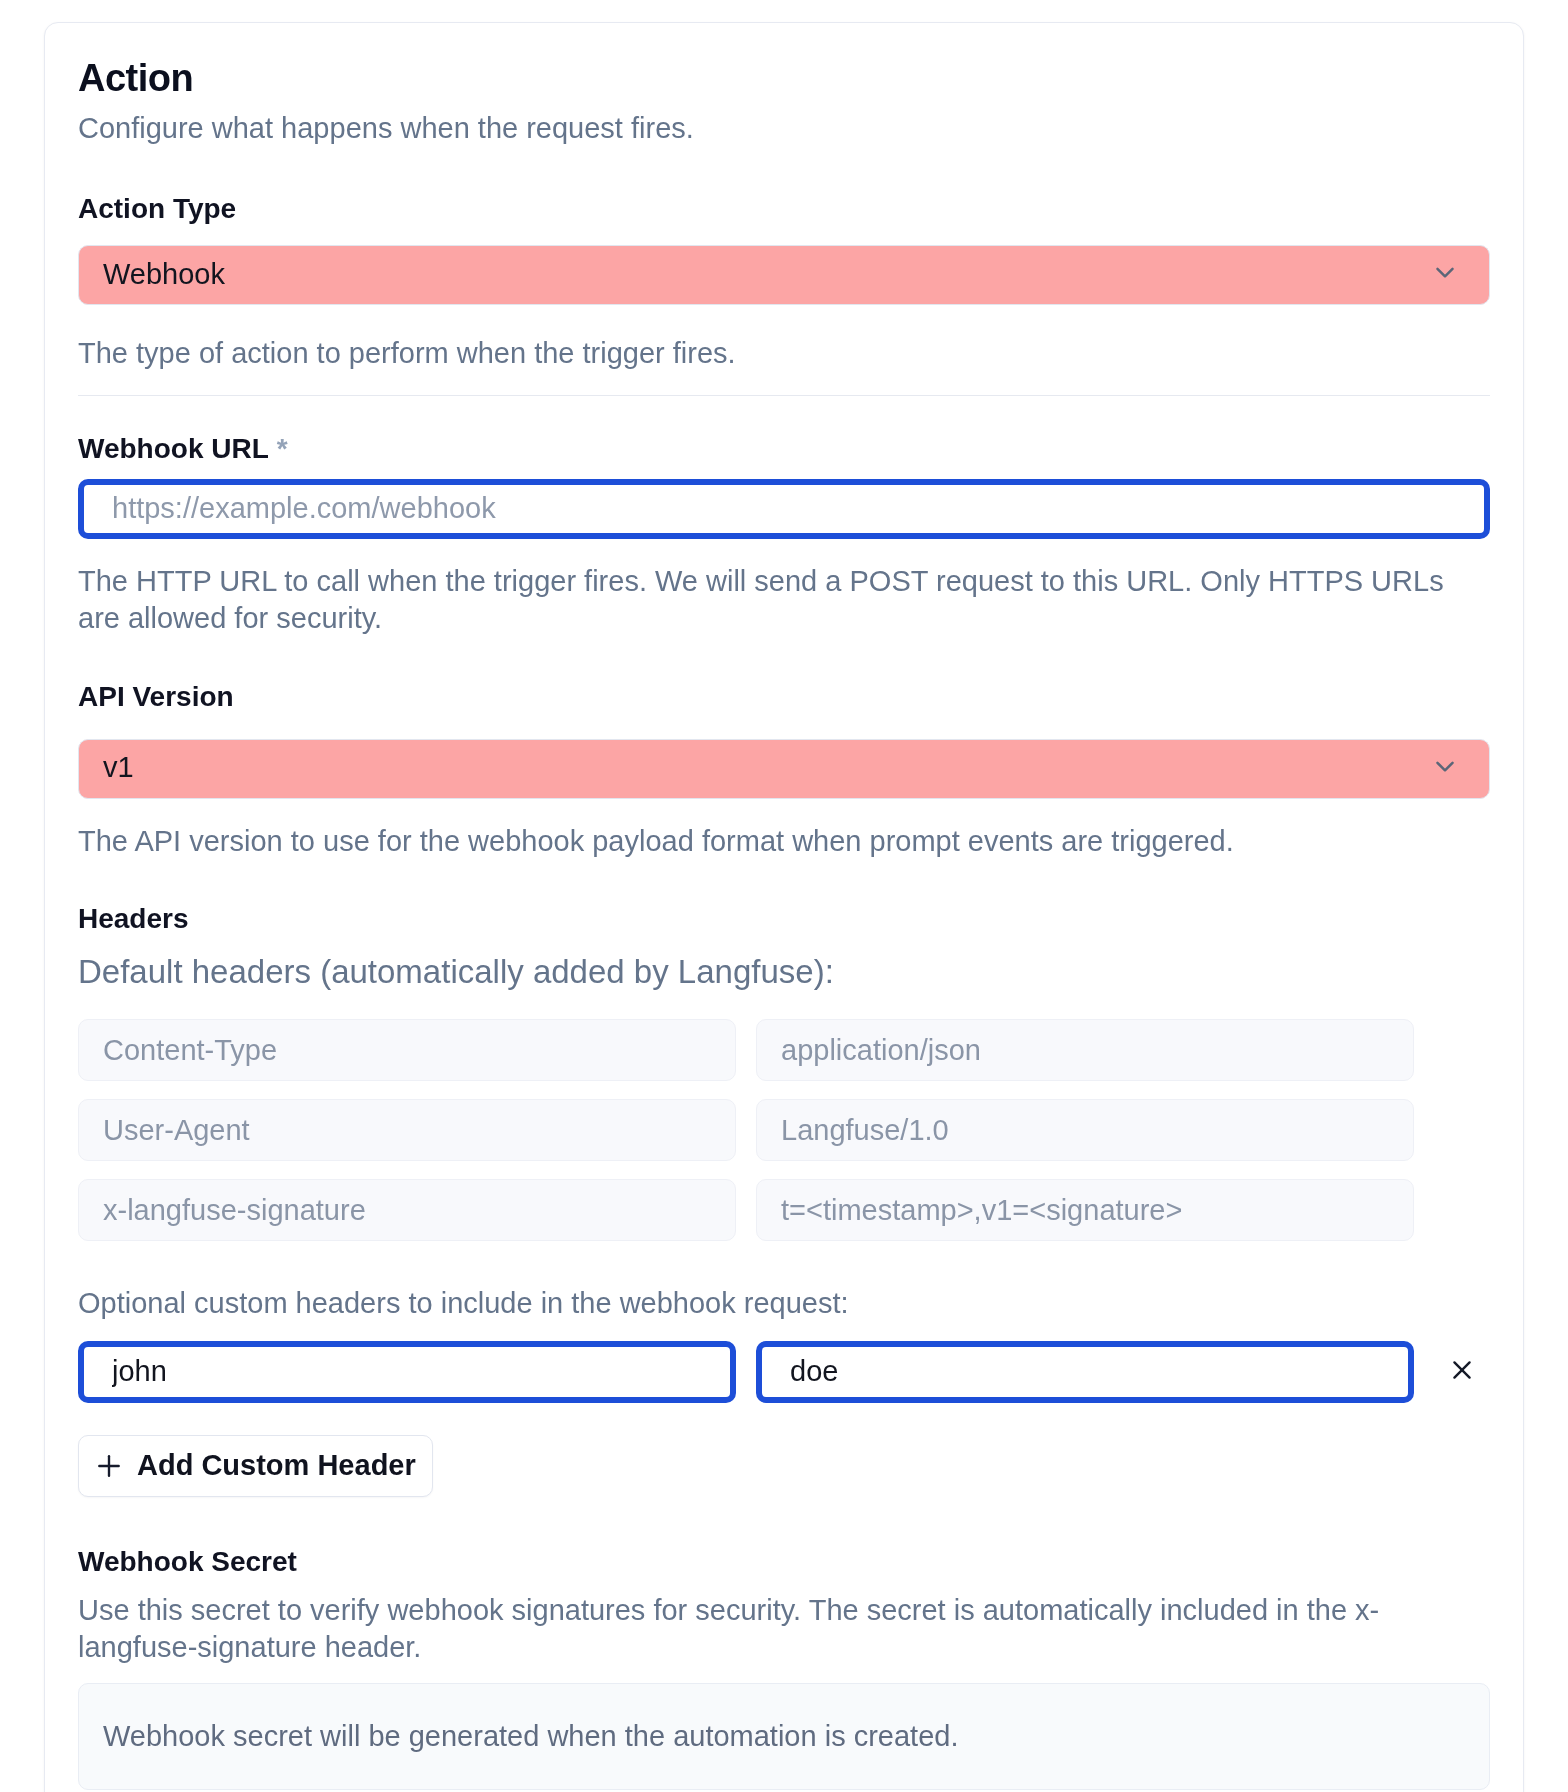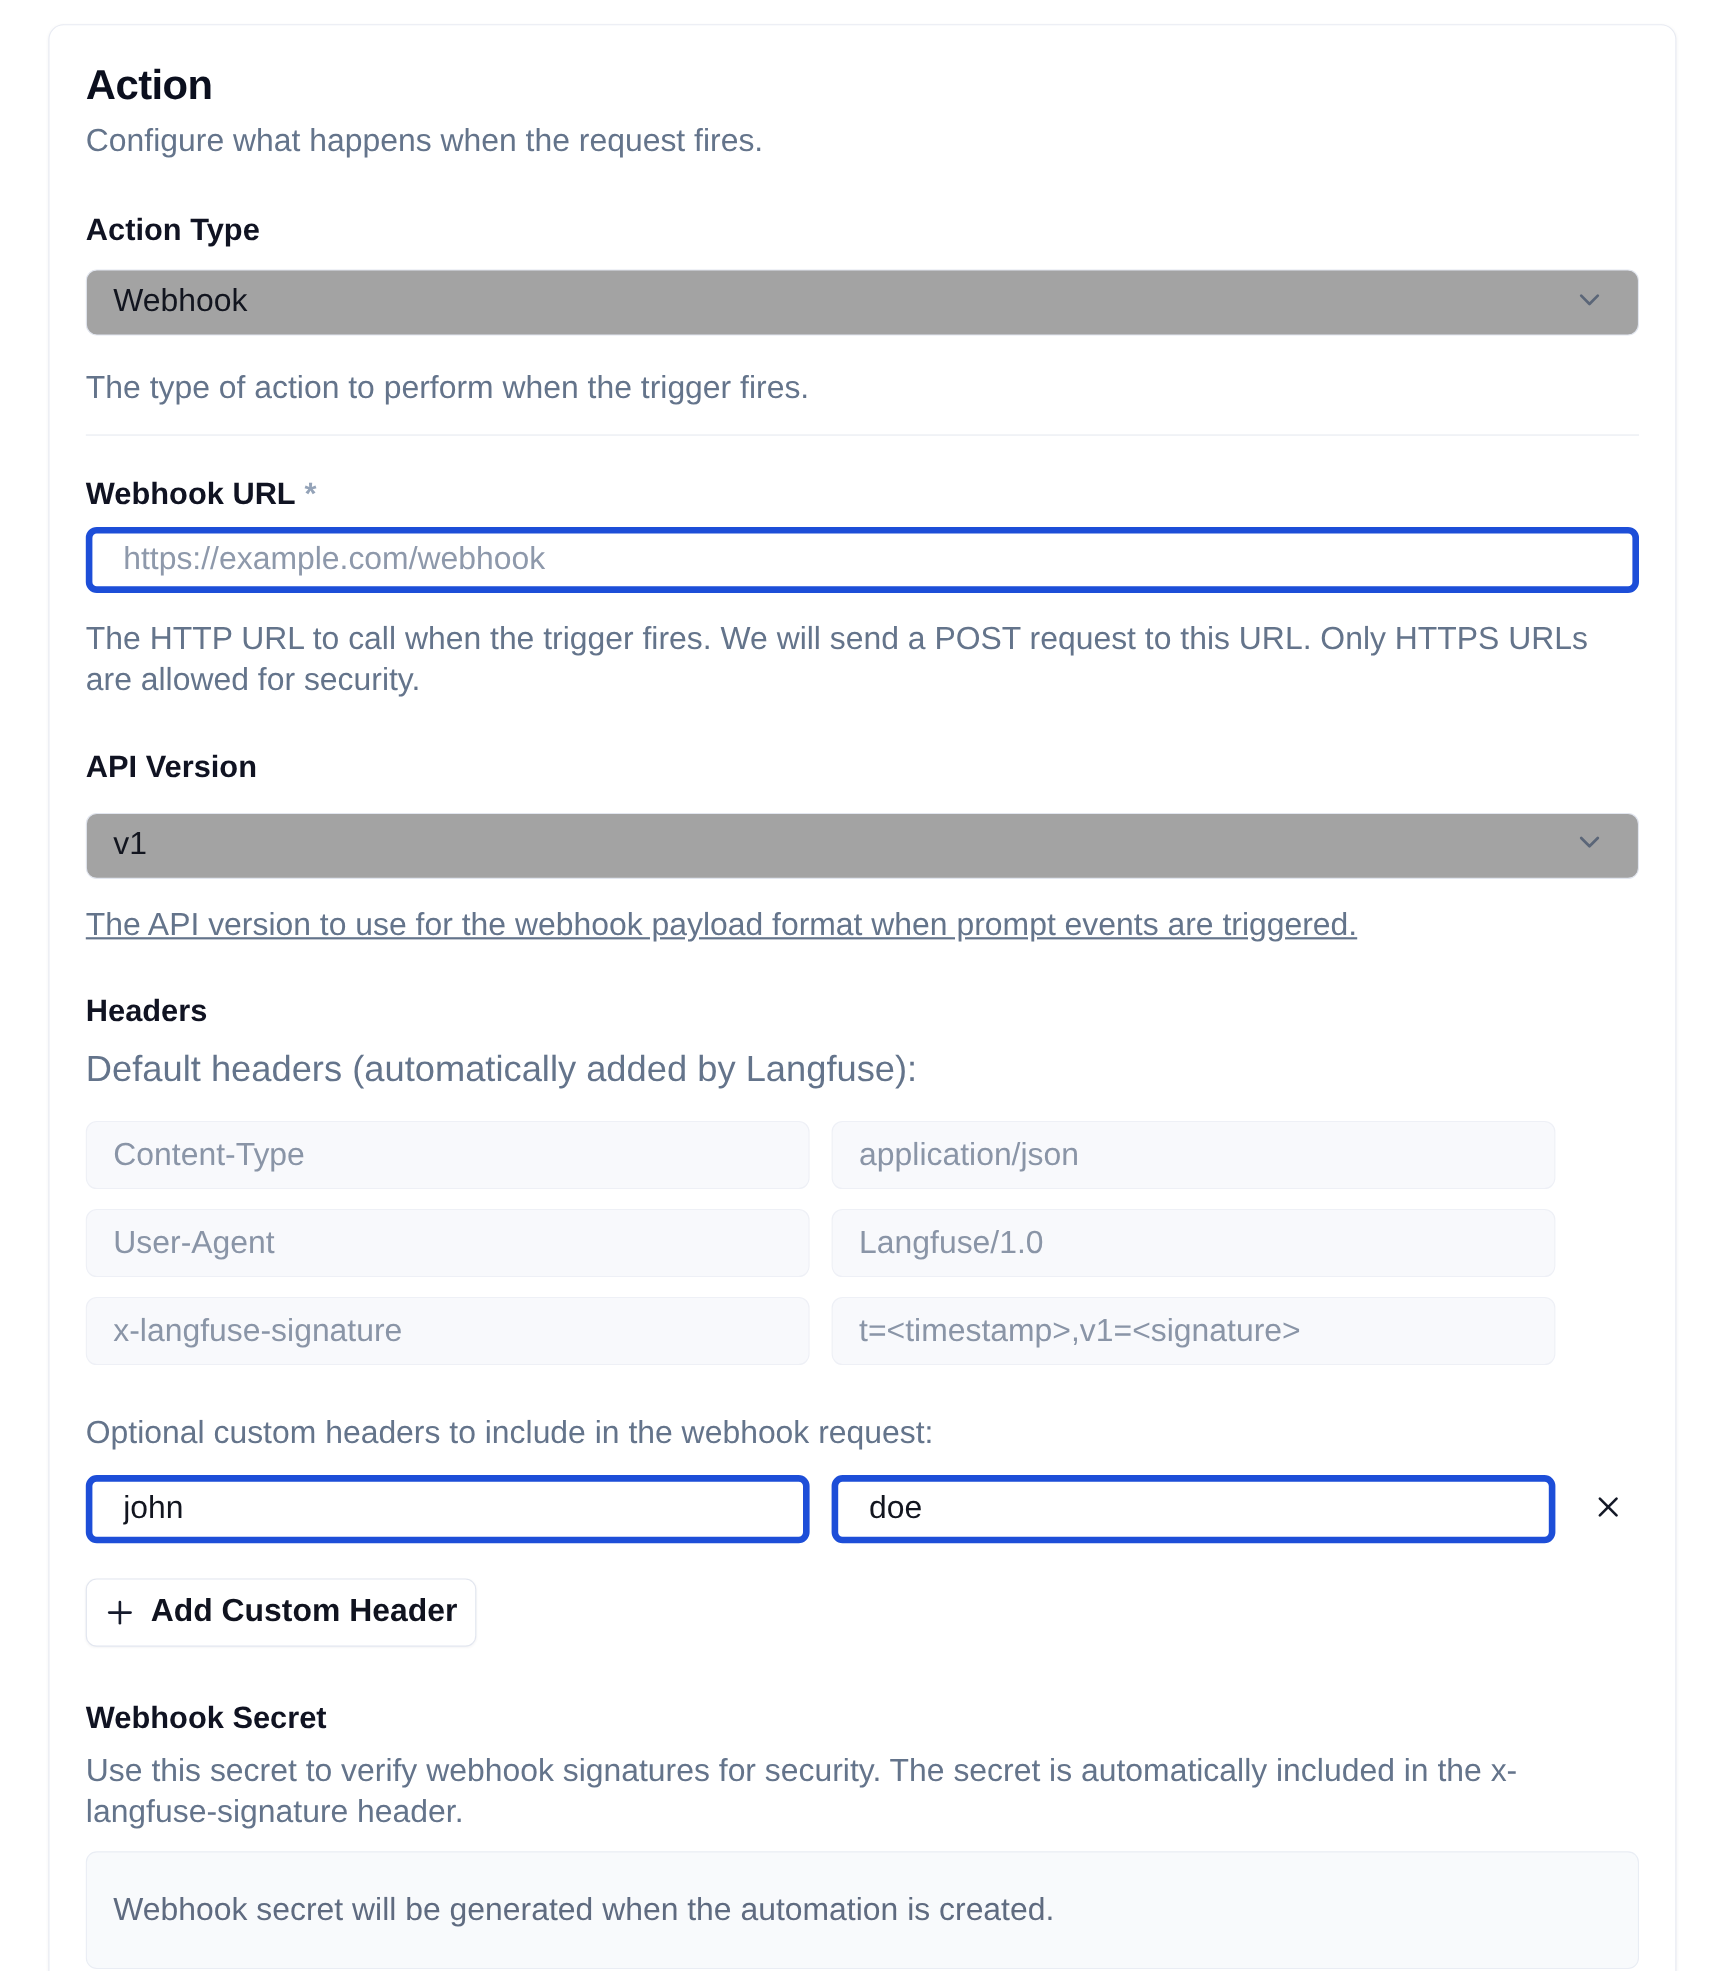--- a/index.html
+++ b/index.html
@@ -41,21 +41,21 @@
     color: #101322;
     line-height: 1.1;
   }
   .req { color: #94a3b8; font-weight: 600; margin-left: 8px; }
   .select {
     margin-top: 20px;
     height: 60px;
     width: 100%;
     border: 1px solid #e2e6ef;
     border-radius: 10px;
-    background: #a3a3a3;
+    background: #fca5a5;
     display: flex;
     align-items: center;
     justify-content: space-between;
     padding: 0 30px 2px 24px;
     cursor: pointer;
   }
   .select .sel-value { font-size: 29px; color: #12151f; }
   .chev { flex: 0 0 auto; }
   .help {
     margin-top: 30px;
@@ -177,21 +177,21 @@
   <label class="field-label label-small-gap" data-name="api-version-label">API Version</label>
   <div class="select" style="margin-top:26px;" data-name="api-version-select">
     <span class="sel-value" data-name="api-version-value">v1</span>
     <span class="chev" data-name="chevron-down-icon">
       <svg width="28" height="28" viewBox="0 0 26 26" fill="none">
         <polyline points="6,10 13,17 20,10" stroke="#5b6678" stroke-width="2.3" stroke-linecap="round" stroke-linejoin="round"></polyline>
       </svg>
     </span>
   </div>
   <p class="help" style="margin-top:24px;" data-name="api-version-help">The API version to use for the webhook payload format when prompt events are triggered.</p>
-  <style>.help[data-name="api-version-help"]{color:#64748b;text-decoration:underline;}</style>
+  <style>.help[data-name="api-version-help"]{color:#64748b;}</style>
 
   
   <label class="field-label label-small-gap" data-name="headers-label">Headers</label>
   <p class="caption muted" data-name="default-headers-caption">Default headers (automatically added by Langfuse):</p>
 
   <div class="hrow first" data-name="default-header-row">
     <div class="dinput" data-name="default-header-name">Content-Type</div>
     <div class="dinput" data-name="default-header-value">application/json</div>
   </div>
   <div class="hrow" data-name="default-header-row">

